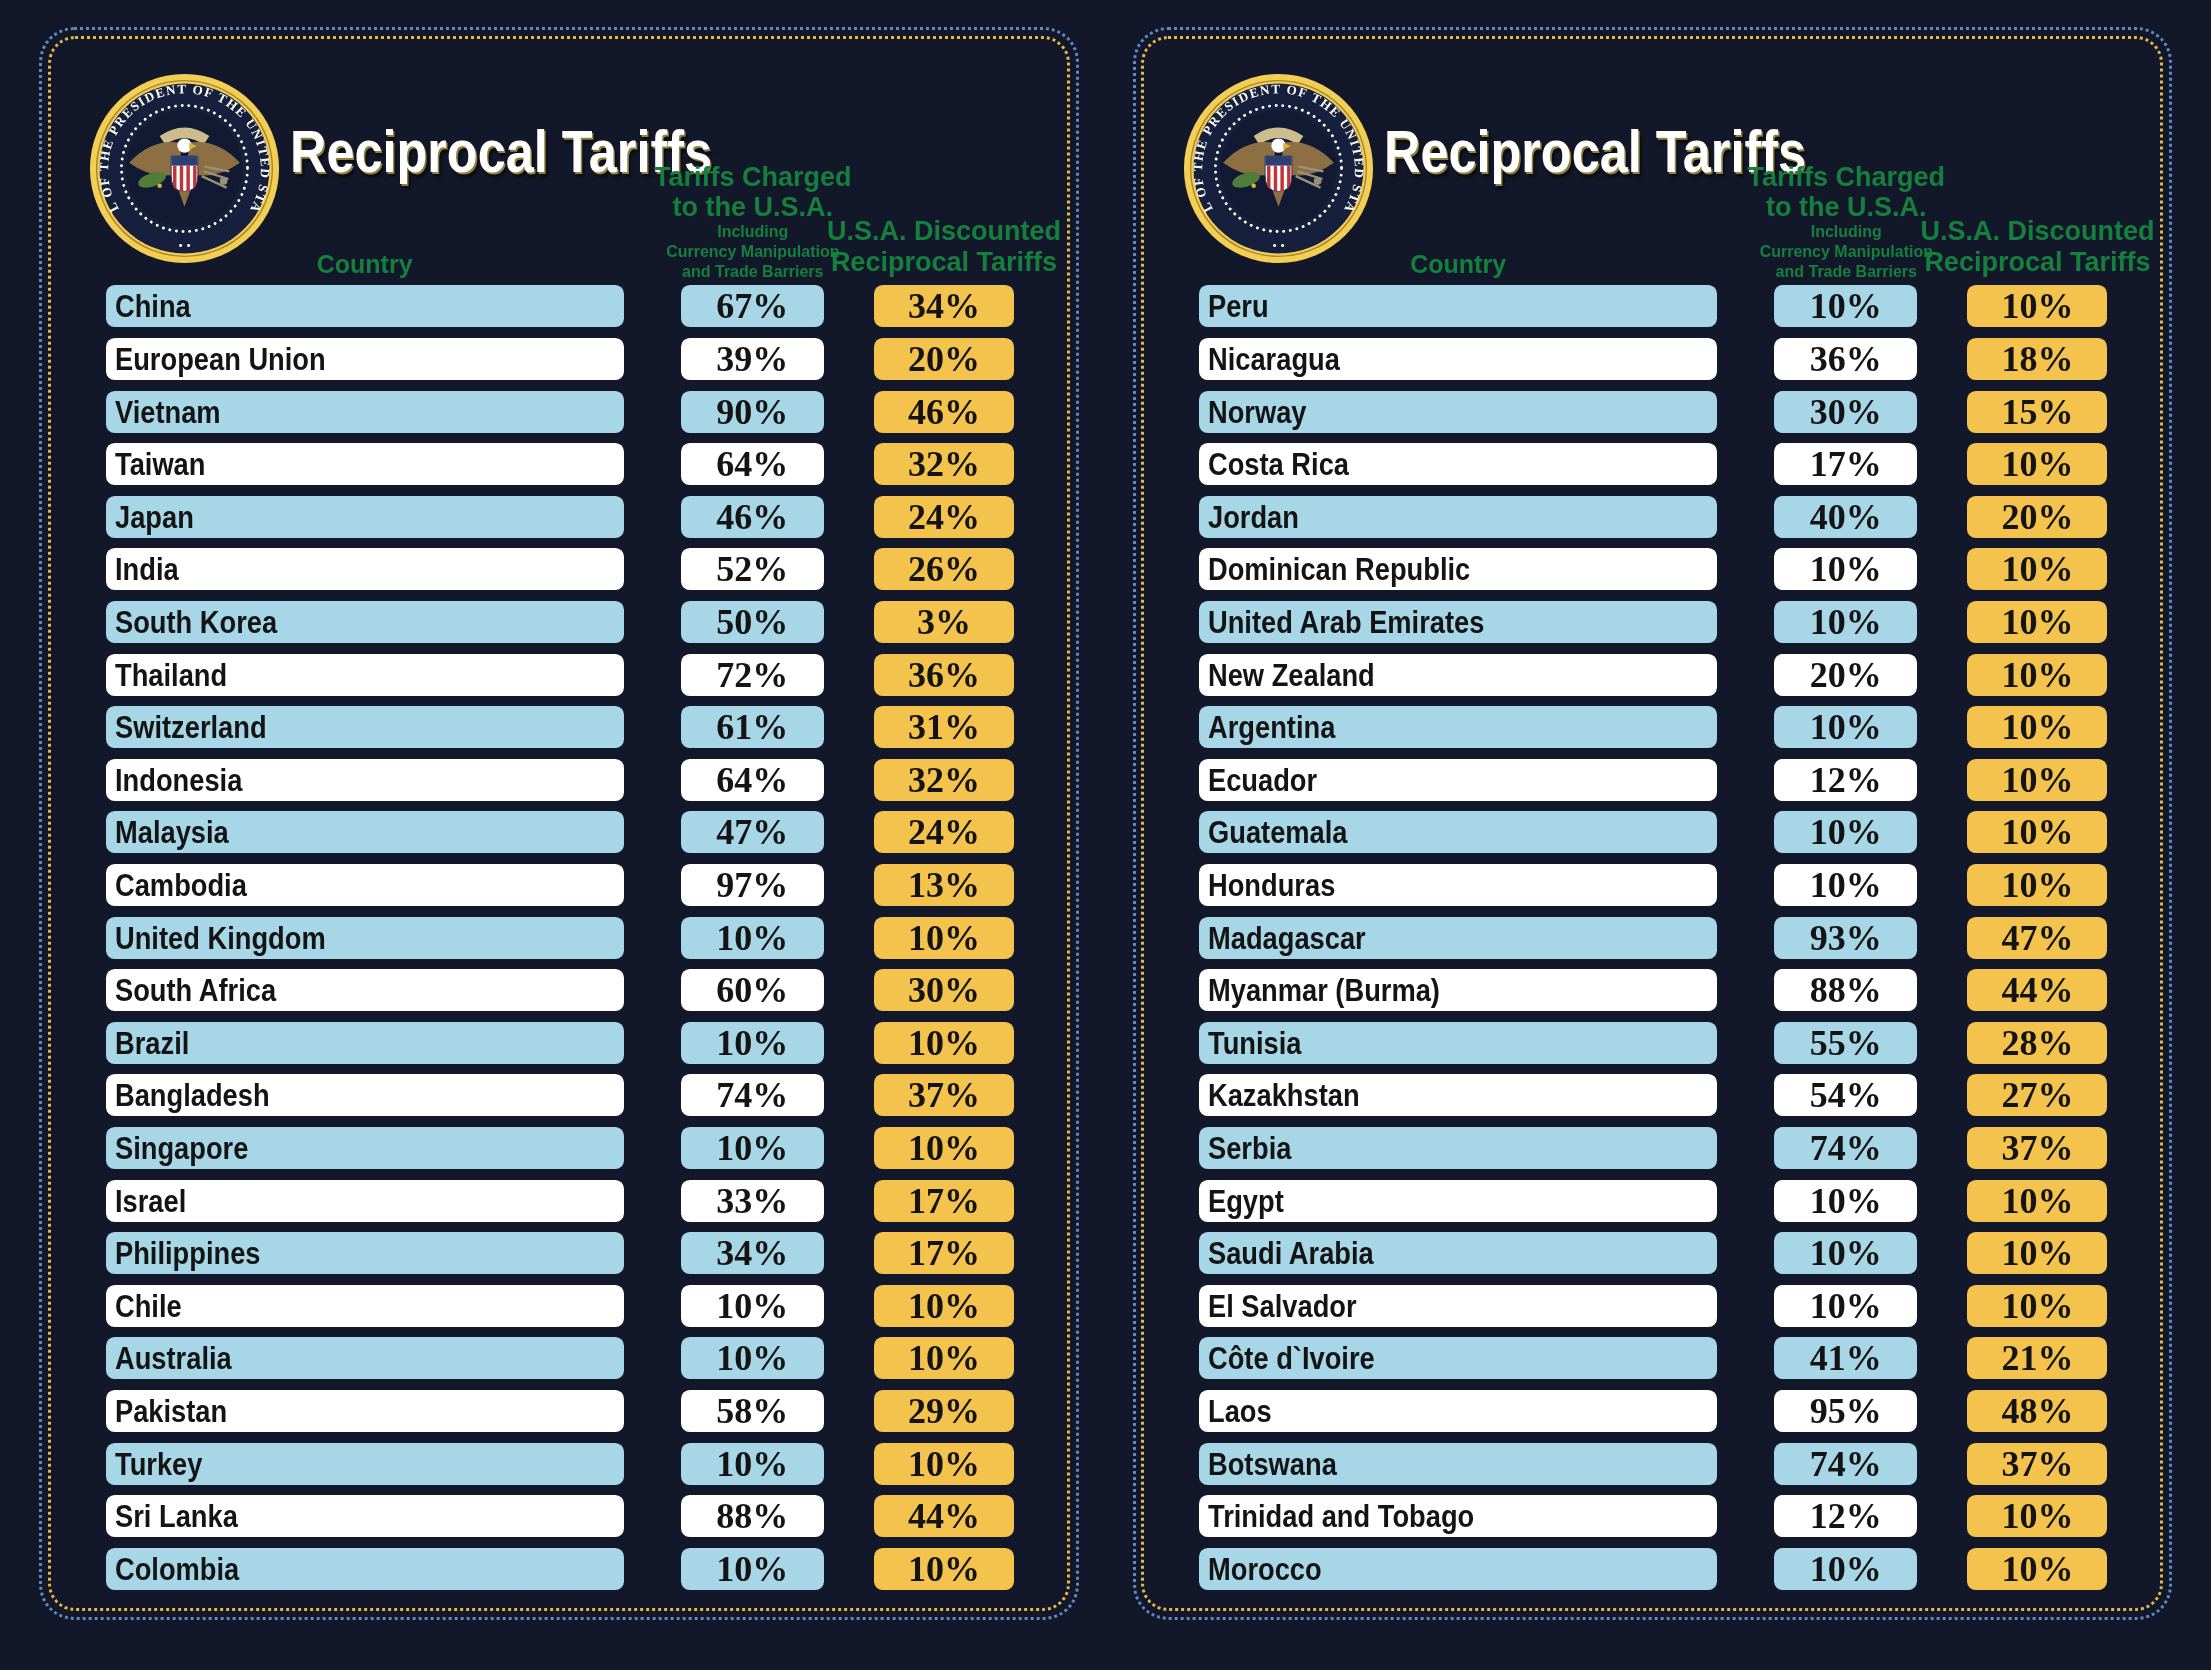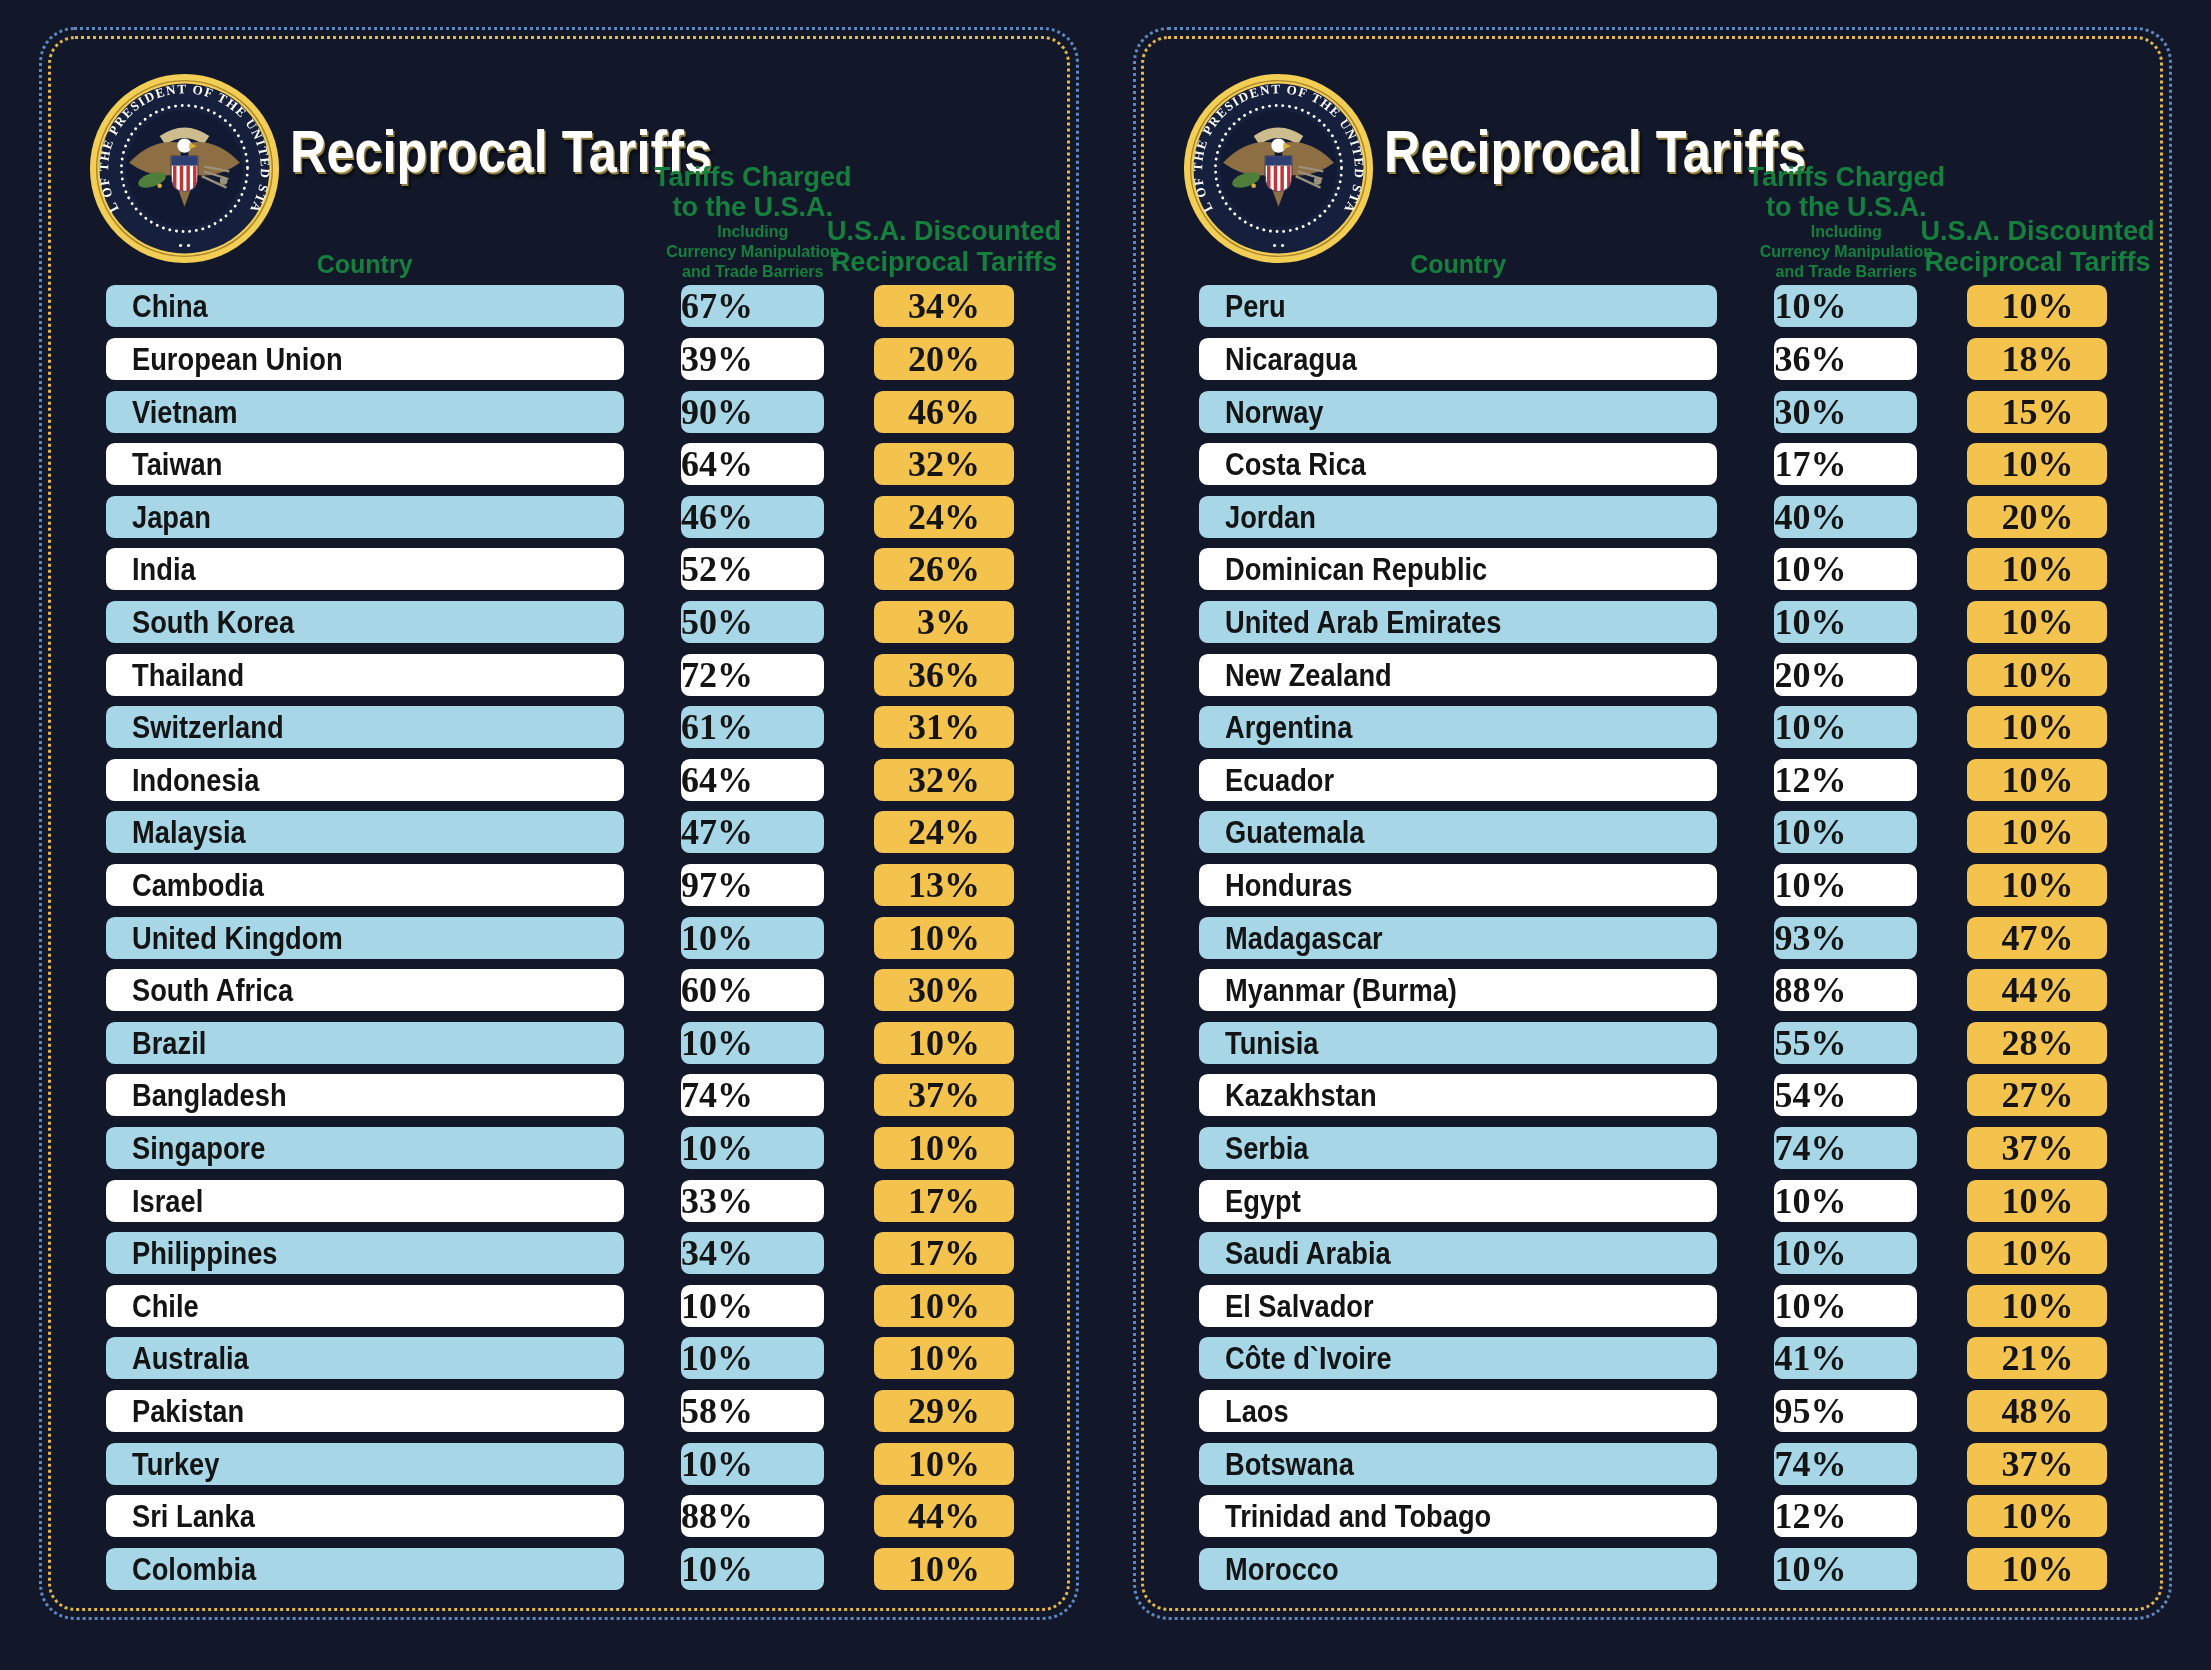--- a/index.html
+++ b/index.html
@@ -39,25 +39,25 @@
   .hdr-disc .l1{font-size:27px;line-height:31px;}
   .rows{position:relative;}
   .row{position:relative;height:42px;margin-bottom:10.6px;}
   .cell{
     position:absolute;top:0;height:42px;border-radius:8.7px;
     color:var(--text_dark,#141414);box-sizing:border-box;
   }
   .cell.country{
     left:4%;width:52.6%;
     font-weight:bold;font-size:31px;line-height:43px;
-    padding-left:26px;white-space:nowrap;overflow:visible;
+    padding-left:9px;white-space:nowrap;overflow:visible;
   }
   .cell.country .squeeze{display:inline-block;transform:scaleX(0.88);transform-origin:left center;}
   .cell.charged{
-    left:62.4%;width:14.5%;text-align:left;
+    left:62.4%;width:14.5%;text-align:center;
     font-family:"Liberation Serif",serif;font-weight:bold;font-size:36px;line-height:42px;
   }
   .cell.discounted{
     left:82%;width:14.2%;text-align:center;
     background:var(--cell_yellow,#f4c14b);
     font-family:"Liberation Serif",serif;font-weight:bold;font-size:36px;line-height:42px;
   }
   .row:nth-child(odd) .country,.row:nth-child(odd) .charged{background:var(--row_blue,#a7d6e7);}
   .row:nth-child(even) .country,.row:nth-child(even) .charged{background:var(--row_white,#ffffff);}
 </style>

